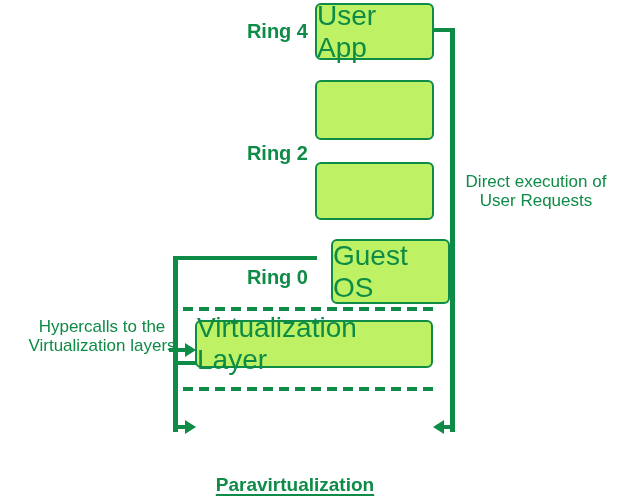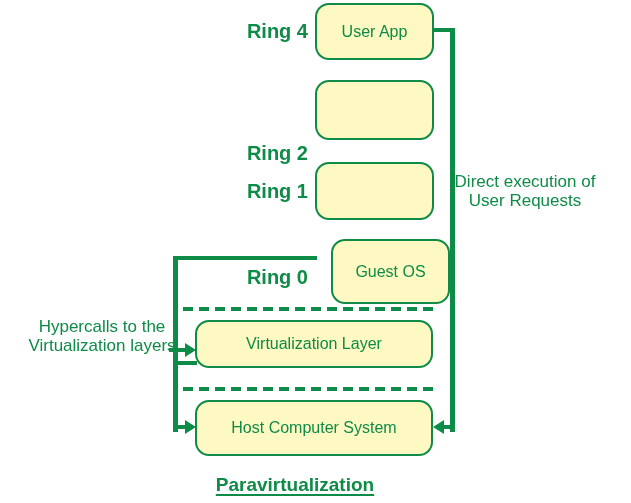--- a/index.html
+++ b/index.html
@@ -7,24 +7,24 @@
   #stage {
     position: relative;
     width: 631px; height: 503px;
     background: #ffffff;
     font-family: "Liberation Sans", sans-serif;
     overflow: hidden;
   }
   .box {
     position: absolute;
     border: 2px solid var(--g);
-    border-radius: 14px;
-    background: #fef9c3;
+    border-radius: 6px;
+    background: #bef264;
     color: var(--g);
-    font-size: 16px;
+    font-size: 28px;
     display: flex; align-items: center; justify-content: center;
     box-sizing: border-box;
     z-index: 2;
   }
   .ring-label {
     position: absolute;
     color: var(--g);
     font-weight: bold;
     font-size: 20px;
     line-height: 20px;
@@ -70,47 +70,45 @@
     z-index: 2;
   }
 </style>
 </head>
 <body>
 
 <div id="stage">
 
   <div class="ring-label" style="left:238px; top:21px;">Ring 4</div>
   <div class="ring-label" style="left:238px; top:100px;margin-top:43px;">Ring 2</div>
-  <div class="ring-label" style="left:238px; top:181px;">Ring 1</div>
   <div class="ring-label" style="left:238px; top:267px;">Ring 0</div>
 
   <div class="box" style="left:315px; top:3px;   width:119px; height:57px;">User App</div>
   <div class="box" style="left:315px; top:80px;  width:119px; height:60px;"></div>
   <div class="box" style="left:315px; top:162px; width:119px; height:58px;"></div>
   <div class="box" style="left:331px; top:239px; width:119px; height:65px;">Guest OS</div>
 
   <div class="box" style="left:195px; top:320px; width:238px; height:48px;">Virtualization Layer</div>
-  <div class="box" style="left:195px; top:400px; width:238px; height:56px;">Host Computer System</div>
 
   <div class="dash" style="left:183px; top:307px; width:250px;"></div>
   <div class="dash" style="left:183px; top:387px; width:250px;"></div>
 
   <div class="seg" style="left:173px; top:256px; width:144px; height:4px;"></div>
   <div class="seg" style="left:173px; top:256px; width:5px; height:176px;"></div>
   <div class="seg" style="left:169px; top:348px; width:17px; height:4px;"></div>
   <div class="arr-r" style="left:185px; top:343px;"></div>
   <div class="seg" style="left:173px; top:361px; width:24px; height:4px;"></div>
   <div class="seg" style="left:173px; top:425px; width:13px; height:4px;"></div>
   <div class="arr-r" style="left:185px; top:420px;"></div>
 
   <div class="seg" style="left:434px; top:28px; width:21px; height:4px;"></div>
   <div class="seg" style="left:450px; top:28px; width:5px; height:404px;"></div>
   <div class="seg" style="left:444px; top:425px; width:11px; height:4px;"></div>
   <div class="arr-l" style="left:433px; top:420px;"></div>
 
   <div class="note" style="left:0px; top:317px; width:204px;">Hypercalls to the
 Virtualization layers</div>
-  <div class="note" style="left:440px; top:172px; width:170px;">Direct execution of
+  <div class="note" style="left:451px; top:172px; width:170px;">Direct execution of
 User Requests</div>
 
   <div class="caption" style="left:145px; top:474px; width:300px;">Paravirtualization</div>
 
 </div>
 
 </body></html>

